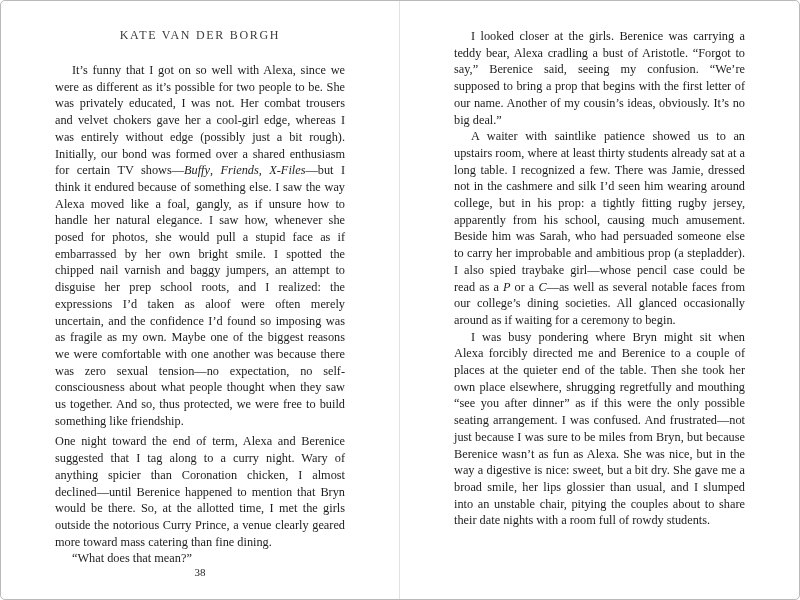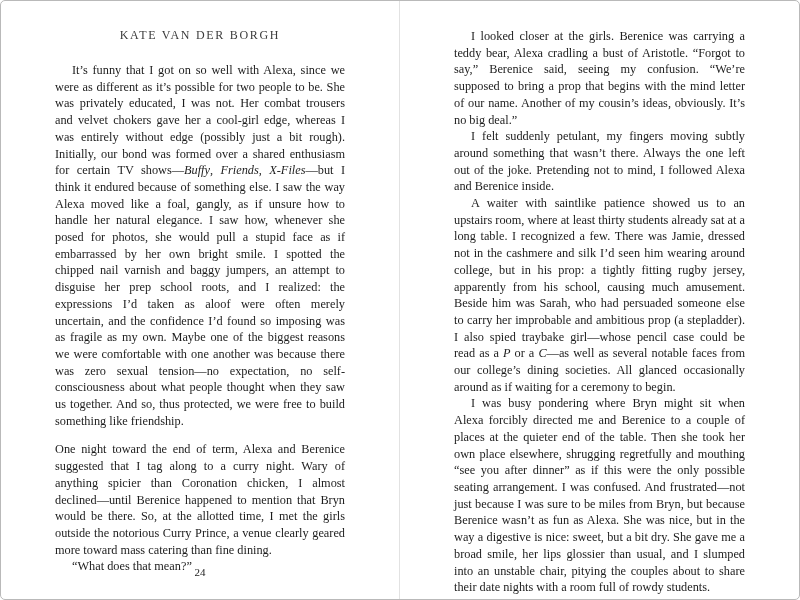--- a/index.html
+++ b/index.html
@@ -37,21 +37,21 @@
   .text-block {
     font-size: 12.3px;
     line-height: 16.7px;
     color: #1c1c1c;
     text-align: justify;
     hyphens: auto;
     -webkit-hyphens: auto;
   }
 
   .para { margin: 0; text-indent: 17px; }
-  .para.scene-break { text-indent: 0; margin-top: 12px; }
+  .para.scene-break { text-indent: 0; margin-top: 4px; }
 
   .ital { font-style: italic; }
 
   .page-number {
     position: absolute;
     bottom: 21px;
     left: 0;
     right: 0;
     text-align: center;
     font-size: 11px;
@@ -64,26 +64,25 @@
 <div class="spread">
 
   <div class="page page-left">
     <div class="running-header">KATE VAN DER BORGH</div>
     <div class="text-block">
       <p class="para"><span>It’s funny that I got on so well with Alexa, since we were as different as it’s possible for two people to be. She was privately educated, I was not. Her combat trousers and velvet chokers gave her a cool-girl edge, whereas I was entirely without edge (possibly just a bit rough). Initially, our bond was formed over a shared enthusiasm for certain TV shows—</span><span class="ital">Buffy</span><span>, </span><span class="ital">Friends</span><span>, </span><span class="ital">X-Files</span><span>—but I think it endured because of something else. I saw the way Alexa moved like a foal, gangly, as if unsure how to handle her natural elegance. I saw how, whenever she posed for photos, she would pull a stupid face as if embarrassed by her own bright smile. I spotted the chipped nail varnish and baggy jumpers, an attempt to disguise her prep school roots, and I realized: the expressions I’d taken as aloof were often merely uncertain, and the confidence I’d found so imposing was as fragile as my own. Maybe one of the biggest reasons we were comfortable with one another was because there was zero sexual tension—no expectation, no self-consciousness about what people thought when they saw us together. And so, thus protected, we were free to build something like friendship.</span></p>
       <p class="para scene-break"><span>One night toward the end of term, Alexa and Berenice suggested that I tag along to a curry night. Wary of anything spicier than Coronation chicken, I almost declined—until Berenice happened to mention that Bryn would be there. So, at the allotted time, I met the girls outside the notorious Curry Prince, a venue clearly geared more toward mass catering than fine dining.</span></p>
       <p class="para"><span>“What does that mean?”</span></p>
 
     </div>
-    <div class="page-number">24</div>
+    <div class="page-number">38</div>
   </div>
 
   <div class="page page-right">
     <div class="text-block">
-      <p class="para"><span>I looked closer at the girls. Berenice was carrying a teddy bear, Alexa cradling a bust of Aristotle. “Forgot to say,” Berenice said, seeing my confusion. “We’re supposed to bring a prop that begins with the mind letter of our name. Another of my cousin’s ideas, obviously. It’s no big deal.”</span></p>
-      <p class="para"><span>I felt suddenly petulant, my fingers moving subtly around something that wasn’t there. Always the one left out of the joke. Pretending not to mind, I followed Alexa and Berenice inside.</span></p>
+      <p class="para"><span>I looked closer at the girls. Berenice was carrying a teddy bear, Alexa cradling a bust of Aristotle. “Forgot to say,” Berenice said, seeing my confusion. “We’re supposed to bring a prop that begins with the first letter of our name. Another of my cousin’s ideas, obviously. It’s no big deal.”</span></p>
       <p class="para"><span>A waiter with saintlike patience showed us to an upstairs room, where at least thirty students already sat at a long table. I recognized a few. There was Jamie, dressed not in the cashmere and silk I’d seen him wearing around college, but in his prop: a tightly fitting rugby jersey, apparently from his school, causing much amusement. Beside him was Sarah, who had persuaded someone else to carry her improbable and ambitious prop (a stepladder). I also spied traybake girl—whose pencil case could be read as a </span><span class="ital">P</span><span> or a </span><span class="ital">C</span><span>—as well as several notable faces from our college’s dining societies. All glanced occasionally around as if waiting for a ceremony to begin.</span></p>
       <p class="para"><span>I was busy pondering where Bryn might sit when Alexa forcibly directed me and Berenice to a couple of places at the quieter end of the table. Then she took her own place elsewhere, shrugging regretfully and mouthing “see you after dinner” as if this were the only possible seating arrangement. I was confused. And frustrated—not just because I was sure to be miles from Bryn, but because Berenice wasn’t as fun as Alexa. She was nice, but in the way a digestive is nice: sweet, but a bit dry. She gave me a broad smile, her lips glossier than usual, and I slumped into an unstable chair, pitying the couples about to share their date nights with a room full of rowdy students.</span></p>
 
     </div>
   </div>
 
 </div>
 
 </body></html>

